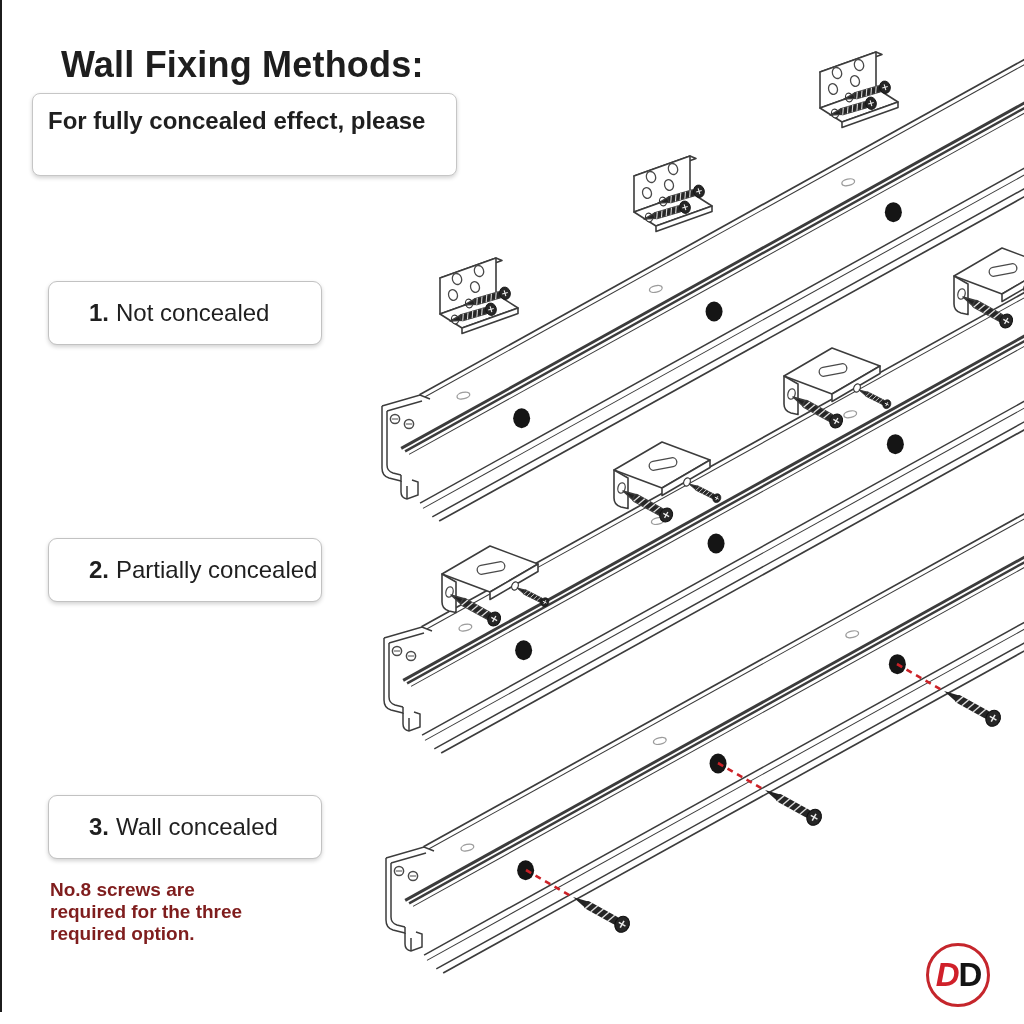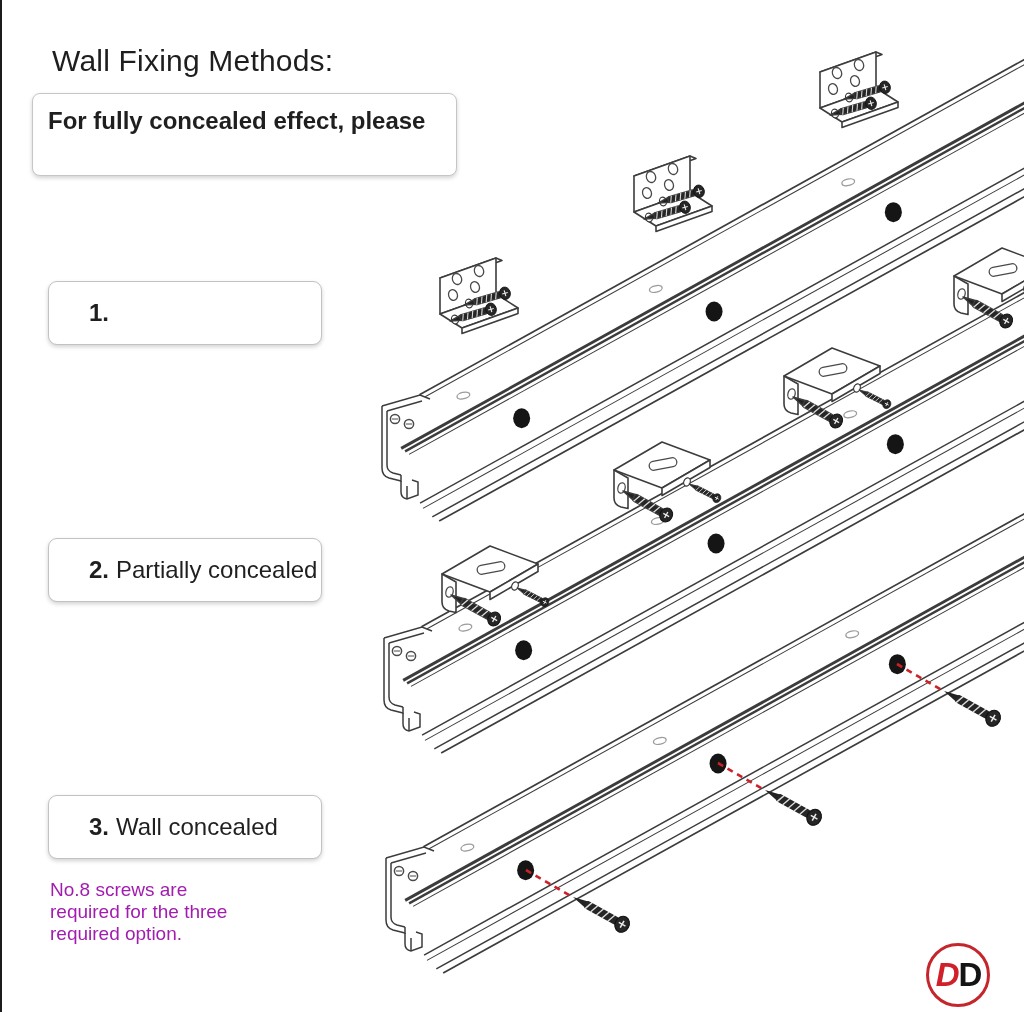--- a/index.html
+++ b/index.html
@@ -3,22 +3,22 @@
 <meta charset="utf-8">
 <style>
   * { margin:0; padding:0; box-sizing:border-box; }
   html,body { width:1024px; height:1024px; background:#ffffff; overflow:hidden;
               font-family:"Liberation Sans", sans-serif; }
   .stage { position:relative; width:1024px; height:1024px; background:#fff; }
 
   .illu { position:absolute; left:0; top:0; width:1024px; height:1024px; }
 
   .page-title {
-    position:absolute; left:52px; top:44px;
-    font-size:30px; font-weight:400; color:#1e1e1e; letter-spacing:0.2px;
+    position:absolute; left:61px; top:44px;
+    font-size:36px; font-weight:700; color:#1e1e1e; letter-spacing:0.2px;
   }
   .info-box {
     position:absolute; left:32px; top:93px; width:425px; min-height:83px;
     background:#fff; border:1px solid #c6c6c6; border-radius:8px;
     box-shadow:0 2px 4px rgba(0,0,0,0.18);
     padding:11px 16px 12px 15px;
     font-size:24px; font-weight:700; color:#1f1f1f; line-height:31px;
   }
   .method-box {
     position:absolute; left:48px; width:274px; height:64px;
@@ -28,21 +28,21 @@
     font-size:24px; color:#1f1f1f; white-space:nowrap;
   }
   .method-box .num { font-weight:800; margin-right:7px; }
   .method-box .lbl { font-weight:500; }
   .mb1 { top:281px; }
   .mb2 { top:538px; }
   .mb3 { top:795px; }
 
   .note {
     position:absolute; left:50px; top:879px;
-    font-size:19px; font-weight:400; color:#a21caf; line-height:22px;
+    font-size:19px; font-weight:700; color:#7f1d1d; line-height:22px;
   }
 
   .logo {
     position:absolute; left:926px; top:943px; width:64px; height:64px;
     border:3px solid #c5262c; border-radius:50%;
     background:#fff; display:flex; align-items:center; justify-content:center;
     font-size:33px; font-weight:800; letter-spacing:-2px;
   }
   .logo .d1 { color:#d0202a; font-style:italic; margin-right:1px; }
   .logo .d2 { color:#141414; }
@@ -166,20 +166,21 @@
   </svg>
 
   <div class="page-title">Wall Fixing Methods:</div>
 
   <div class="info-box">
     <div>For fully concealed effect, please</div>
   </div>
 
   <div class="method-box mb1">
     <span class="num">1.</span>
+    <span class="lbl">Not concealed</span>
   </div>
 
   <div class="method-box mb2">
     <span class="num">2.</span>
     <span class="lbl">Partially concealed</span>
   </div>
 
   <div class="method-box mb3">
     <span class="num">3.</span>
     <span class="lbl">Wall concealed</span>

